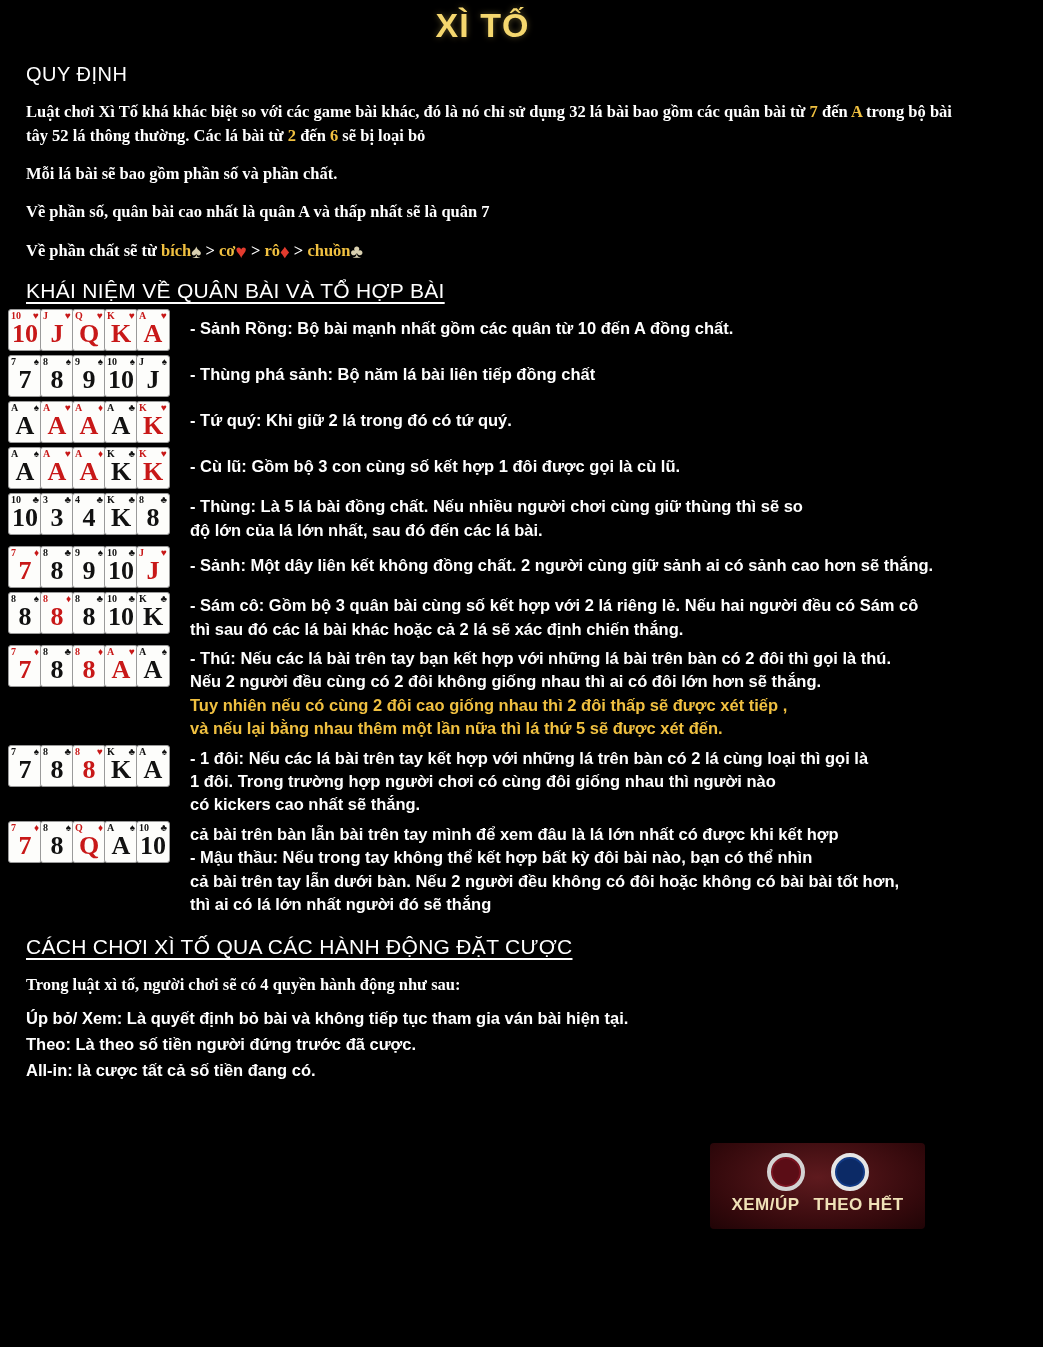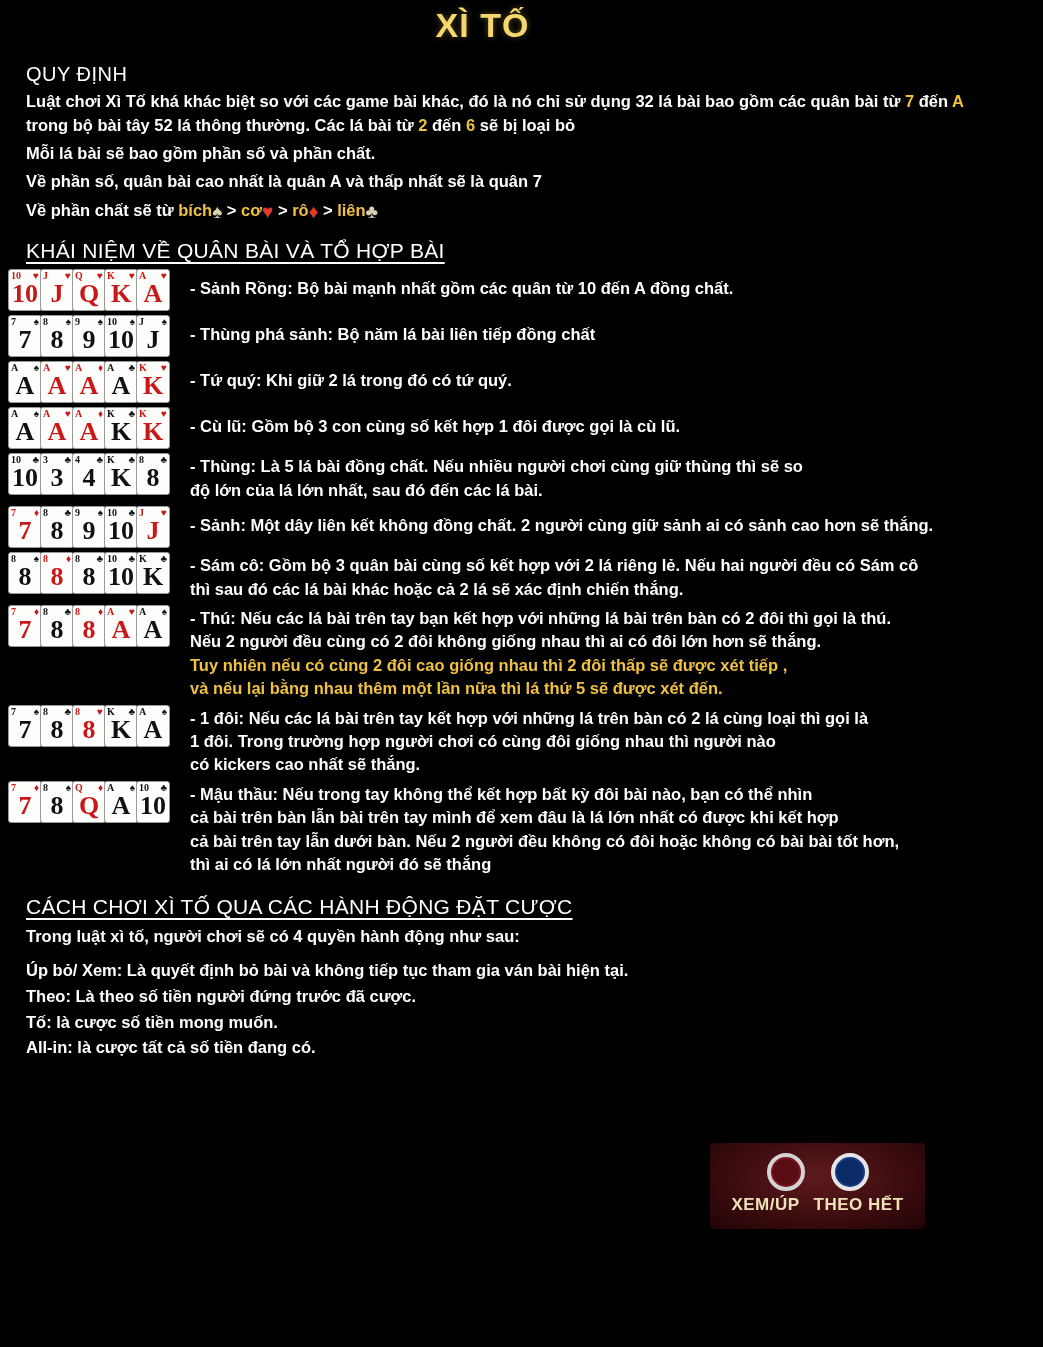--- a/index.html
+++ b/index.html
@@ -47,23 +47,24 @@
     margin: 14px 0 6px 26px;
     text-decoration: underline;
     text-underline-offset: 4px;
     letter-spacing: .3px;
   }
 
   
   .para {
     font-size: 16.5px;
     line-height: 1.45;
-    margin: 4px 0 0 26px;
+    margin: 14px 0 0 26px;
     max-width: 985px;
     font-weight: bold;
+    font-family: Liberation Serif, serif;
   }
   .gold { color: #f0c040; }
   .red  { color: #e23b2e; }
 
   
   .rowlist { margin: 6px 16px 0 0; }
   .crow {
     display: flex;
     align-items: flex-start;
     margin: 0 0 4px 8px;
@@ -192,21 +193,21 @@
   <div class="para">Mỗi lá bài sẽ bao gồm phần số và phần chất.</div>
   <div class="para">Về phần số, quân bài cao nhất là quân A và thấp nhất sẽ là quân 7</div>
 
   <div class="para">
     <span>Về phần chất sẽ từ </span><span class="gold">bích</span><span class="suit" style="color:#d9d0b0">♠</span>
     <span>&gt;</span>
     <span class="gold">cơ</span><span class="suit red">♥</span>
     <span>&gt;</span>
     <span class="gold">rô</span><span class="suit red">♦</span>
     <span>&gt;</span>
-    <span class="gold">liên</span><span class="suit" style="color:#d9d0b0">♣</span>
+    <span class="gold">chuồn</span><span class="suit" style="color:#d9d0b0">♣</span>
   </div>
 
   <div class="h-underline">KHÁI NIỆM VỀ QUÂN BÀI VÀ TỔ HỢP BÀI</div>
 
   <div class="rowlist" id="hands-list">
       <div class="crow">
         <div class="hand">
           <div class="card r" style="left: 0px; z-index: 0;">
             <span class="rk">10</span>
             <span class="sp">♥</span>
@@ -522,22 +523,22 @@
             <span class="sp">♠</span>
             <span class="big">A</span>
           </div>
           <div class="card b" style="left: 128px; z-index: 4;">
             <span class="rk">10</span>
             <span class="sp">♣</span>
             <span class="big">10</span>
           </div>
         </div>
         <div class="desc">
+          <div>cả bài trên bàn lẫn bài trên tay mình để xem đâu là lá lớn nhất có được khi kết hợp</div>
           <div>- Mậu thầu: Nếu trong tay không thể kết hợp bất kỳ đôi bài nào, bạn có thể nhìn</div>
-          <div>cả bài trên bàn lẫn bài trên tay mình để xem đâu là lá lớn nhất có được khi kết hợp</div>
           <div>cả bài trên tay lẫn dưới bàn. Nếu 2 người đều không có đôi hoặc không có bài bài tốt hơn,</div>
           <div>thì ai có lá lớn nhất người đó sẽ thắng</div>
         </div>
       </div>
     </div>
 
   <div class="h-underline" style="margin-top:18px">CÁCH CHƠI XÌ TỐ QUA CÁC HÀNH ĐỘNG ĐẶT CƯỢC</div>
 
   <div class="para">Trong luật xì tố, người chơi sẽ có 4 quyền hành động như sau:</div>
 
@@ -548,17 +549,16 @@
     </div>
     <div class="labels">
       <span>XEM/ÚP</span>
       <span>THEO HẾT</span>
     </div>
   </div>
 
   <div class="bottom" id="actions-list">
       <div>Úp bỏ/ Xem: Là quyết định bỏ bài và không tiếp tục tham gia ván bài hiện tại.</div>
       <div>Theo: Là theo số tiền người đứng trước đã cược.</div>
-      <div>Tố: là cược số tiền mong muốn.</div>
       <div>All-in: là cược tất cả số tiền đang có.</div>
     </div>
 
 </div>
 
 </body></html>

